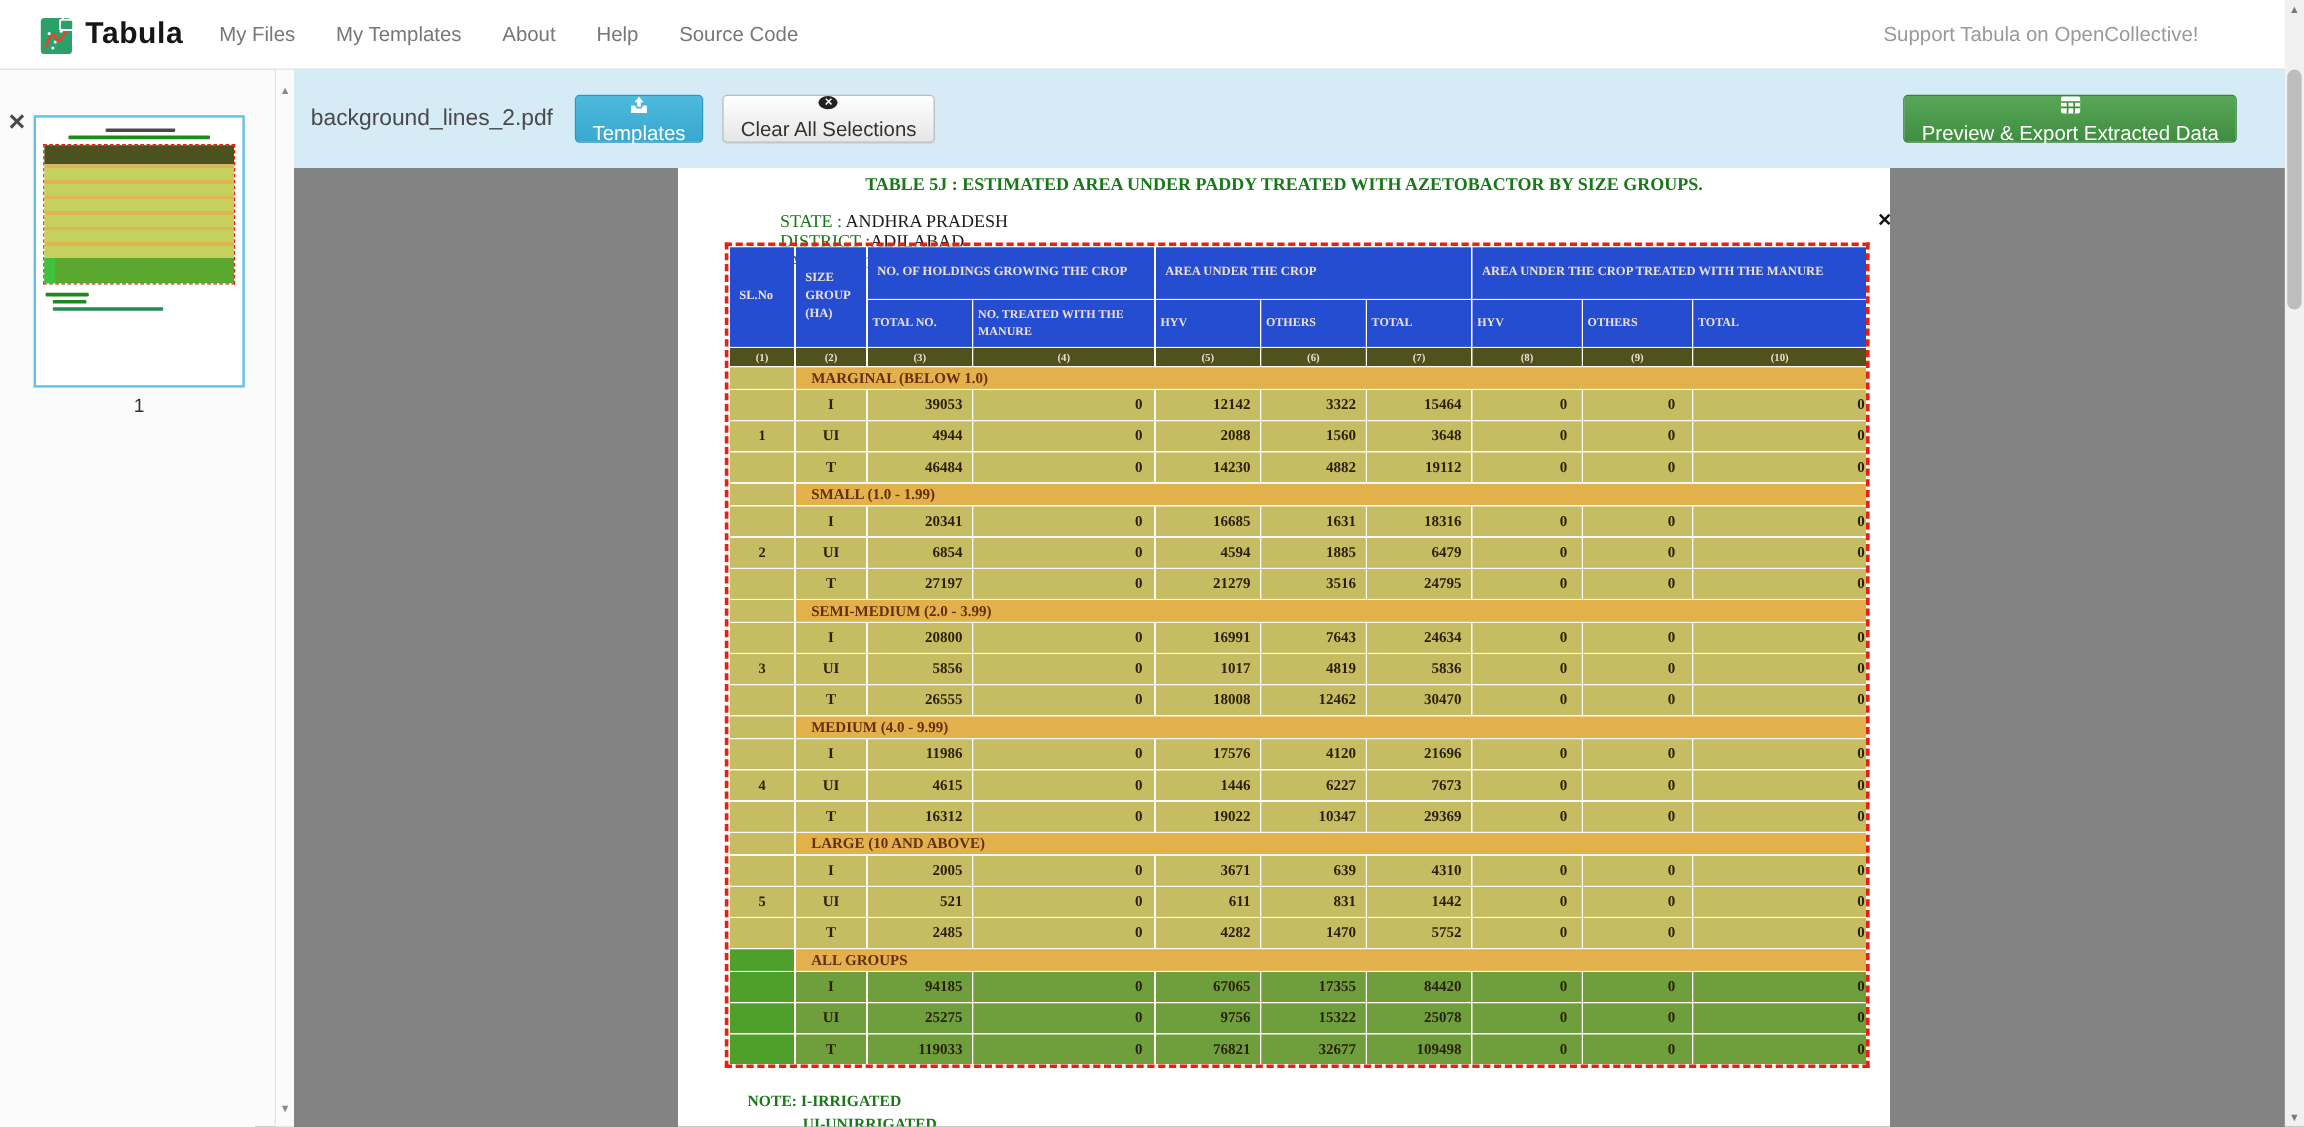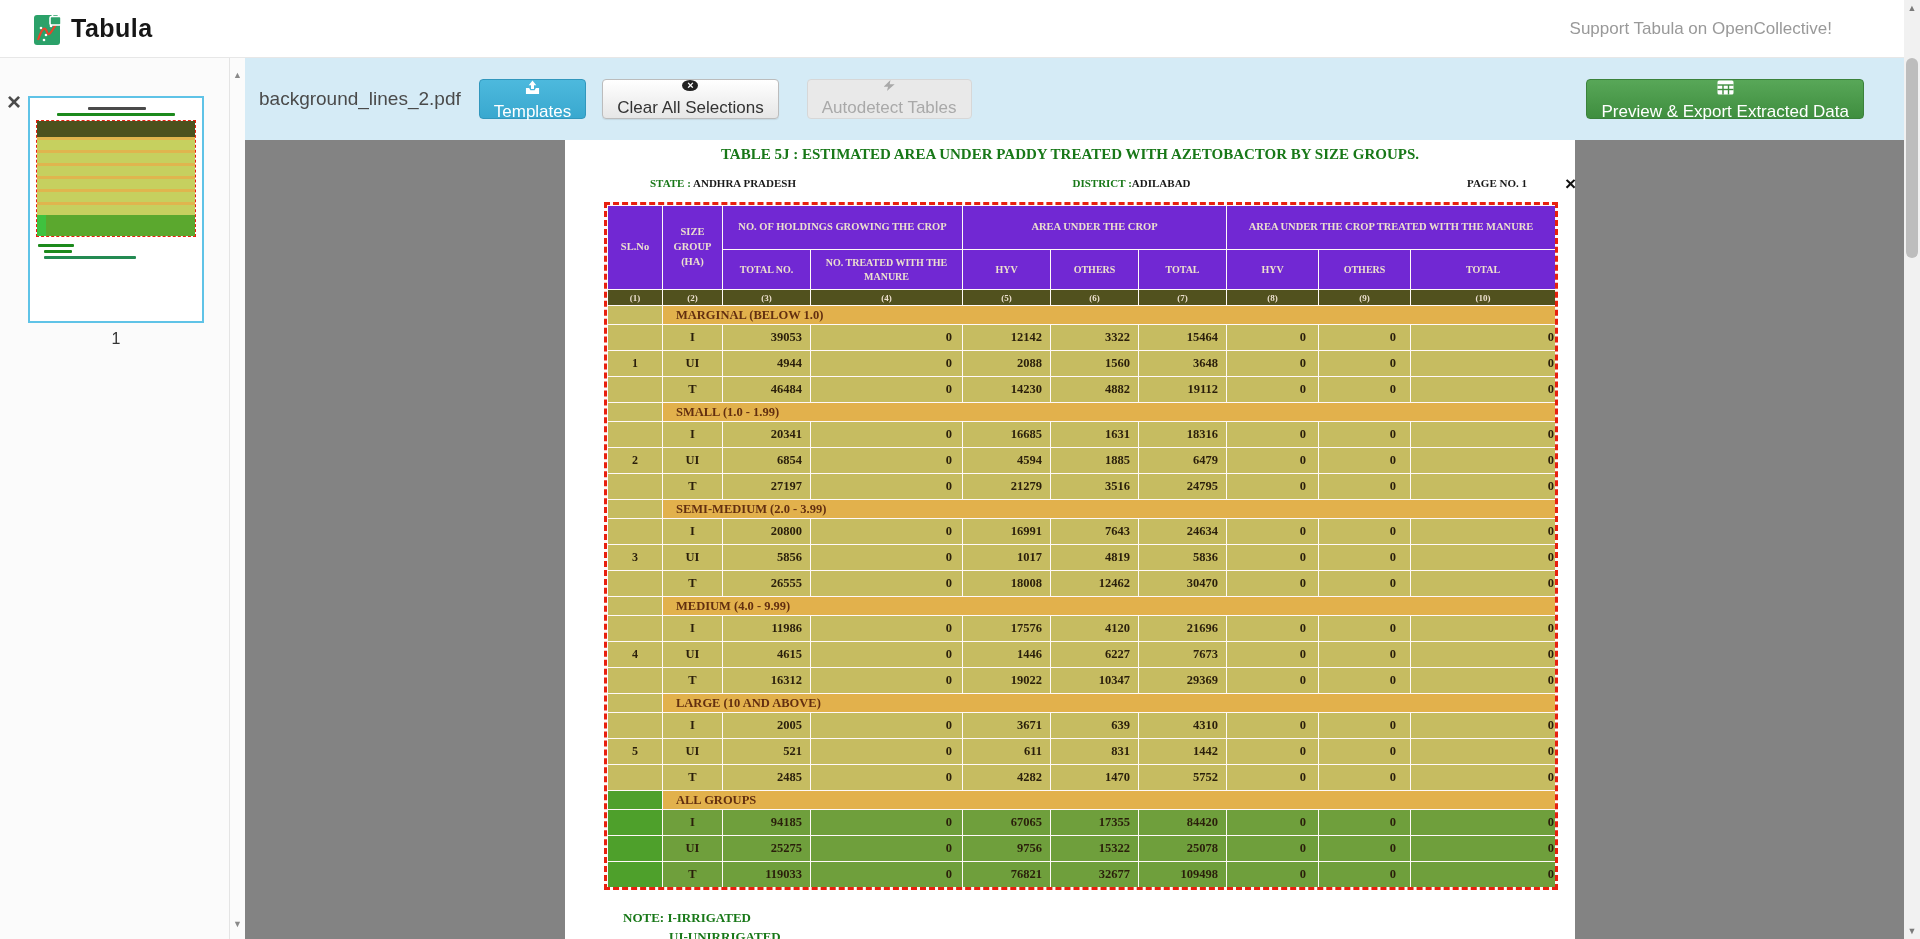--- a/index.html
+++ b/index.html
@@ -60,28 +60,28 @@
             font-weight:bold; display:flex; align-items:center; justify-content:center; line-height:1; }
   .bolt { width:11px; height:15px; background:#a9a9a9; display:inline-block;
           clip-path:polygon(62% 0, 0 62%, 40% 62%, 30% 100%, 100% 38%, 55% 38%); }
 
   
   .doc-area { position:relative; height:799px; background:#838383; overflow:hidden; }
   .pdf-page { position:absolute; left:320px; top:0; width:1010px; height:830px; background:#ffffff;
               font-family:"Liberation Serif","DejaVu Serif",serif; cursor:crosshair; }
   .doc-title { padding-top:6px; text-align:center; font-size:15px; font-weight:bold; color:#187818; }
   .doc-meta { display:flex; justify-content:space-between; margin-top:14px; padding:0 48px 0 85px;
-              font-size:11px; font-weight:bold; color:#1a1a1a; }
+              font-size:15px; font-weight:normal; color:#1a1a1a;flex-direction:column; }
   .green { color:#187818; }
 
   
   .data-table { position:absolute; left:42px; top:65px; width:948px; border-collapse:collapse;
                 table-layout:fixed; font-family:"Liberation Serif","DejaVu Serif",serif; }
   .data-table th, .data-table td { border:1px solid rgba(255,255,255,.55); overflow:hidden; }
-  thead th { background:#6d28d9; color:#ece5d4; font-weight:bold; vertical-align:middle; text-align:center; }
+  thead th { background:#1d4ed8; color:#ece5d4; font-weight:bold; vertical-align:middle; text-align:left; }
   .h1 th { font-size:10.5px; height:44px; line-height:1.4; padding:0 8px; }
   .h2 th { font-size:10px;  height:40px; line-height:1.35; padding:0 4px; }
   .h3 td { background:#4c521e; color:#ece5d4; font-size:9px; font-weight:bold; height:16px; text-align:center; }
   tbody td { font-weight:bold; color:#241e0b; background:#c5c164; }
   .strip-row td { height:19px; }
   td.strip { background:#e2b54e; color:#5e2f10; font-size:12.5px; padding-left:13px; text-align:left; }
   .drow td { height:26px; font-size:12.5px; }
   .drow .slno { text-align:center; font-size:12px; }
   .drow .rtype { text-align:center; }
   td.num { text-align:right; padding-right:8px; }
@@ -121,20 +121,27 @@
           <circle cx="13" cy="24" r="1.3" fill="#fff"></circle>
         <circle cx="18" cy="15" r="1.3" fill="#fff"></circle>
           <circle cx="11" cy="29" r="1.3" fill="#fff"></circle>
         <path d="M5 29 C9 17 12 15 14 21 C16 27 19 19 24 12" stroke="#e8442c" stroke-width="2.2" fill="none"></path>
         <rect x="17" y="5.5" width="11" height="8.5" rx="1.5" fill="#2ba169" stroke="#fff" stroke-width="1.6"></rect>
         <path d="M19.5 5.5 V4 a3 3 0 0 1 6 0 v1.5" stroke="#fff" stroke-width="1.6" fill="none"></path>
       </svg>
     </span>
     <span class="brand-text">Tabula</span>
   </div>
+  <nav class="nav-links">
+    <a>My Files</a>
+    <a>My Templates</a>
+    <a>About</a>
+    <a>Help</a>
+    <a>Source Code</a>
+  </nav>
   <a class="support">Support Tabula on OpenCollective!</a>
 </div>
 
 <div class="content-row">
 
   <aside class="sidebar">
     <span class="thumb-remove">×</span>
     <div class="thumb">
       <div class="m-line m-title1"></div>
       <div class="m-line m-title2"></div>
@@ -165,24 +172,20 @@
           <svg width="15" height="15" viewBox="0 0 16 16" fill="#fff">
             <path d="M8 0.5 L12 5.5 H9.6 V9.5 H6.4 V5.5 H4 Z"></path>
             <path d="M1 8.5 H4.4 L5.8 11 H10.2 L11.6 8.5 H15 V15 H1 Z"></path>
           </svg>
         </span>
         <span>Templates</span>
       </button>
       <button class="btn btn-clear">
         <span class="circ-x">×</span>
         <span>Clear All Selections</span>
-      </button>
-      <button class="btn btn-autodetect">
-        <span class="bolt"></span>
-        <span>Autodetect Tables</span>
       </button>
       <button class="btn btn-export">
         <span style="display:inline-flex;">
           <svg width="17" height="15" viewBox="0 0 17 15">
             <rect x="0.5" y="0.5" width="16" height="14" rx="1.5" fill="#fff"></rect>
             <line x1="0.5" y1="5" x2="16.5" y2="5" stroke="#3f8e3f" stroke-width="1.4"></line>
             <line x1="0.5" y1="9.5" x2="16.5" y2="9.5" stroke="#3f8e3f" stroke-width="1.4"></line>
             <line x1="6" y1="5" x2="6" y2="14.5" stroke="#3f8e3f" stroke-width="1.4"></line>
             <line x1="11.5" y1="5" x2="11.5" y2="14.5" stroke="#3f8e3f" stroke-width="1.4"></line>
           </svg>

